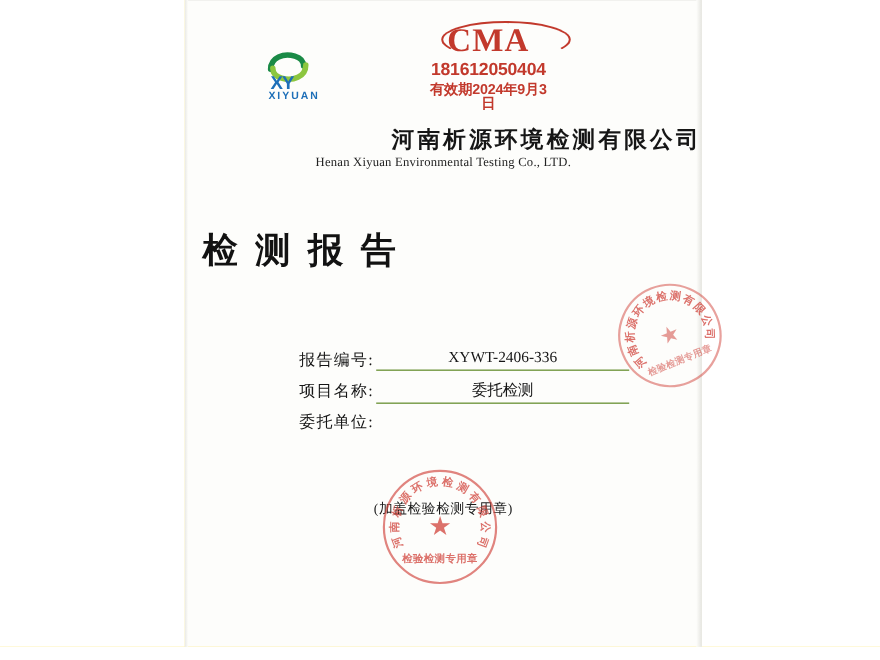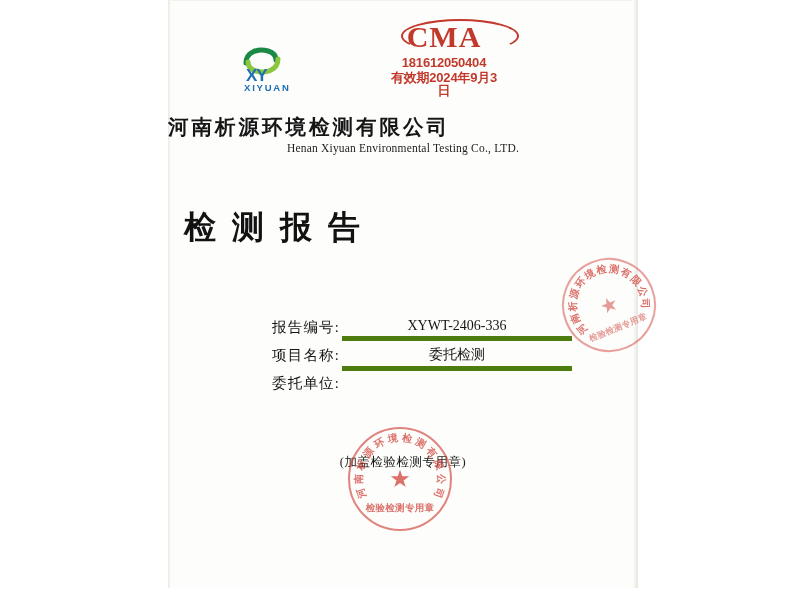--- a/index.html
+++ b/index.html
@@ -79,21 +79,21 @@
     width: 118px;
     height: 34px;
     border: 2.5px solid #c2392c;
     border-radius: 50%;
     border-bottom-color: transparent;
     box-sizing: border-box;
   }
   .cma-num {
     font-family: "Liberation Sans", sans-serif;
     font-weight: bold;
-    font-size: 13px;
+    font-size: 16px;
     color: #c2392c;
     margin-top: 4px;
     letter-spacing: -0.2px;
   }
   .cma-valid {
     font-family: "Liberation Sans", sans-serif;
     font-weight: bold;
     font-size: 13px;
     color: #c2392c;
     margin-top: 2px;
@@ -145,21 +145,21 @@
     color: #1d6fb8;
     letter-spacing: 1.8px;
   }
 
   
   .company-cn {
     position: absolute;
     left: 168px;
     top: 113px;
     width: 470px;
-    text-align: left;
+    text-align: right;
     font-family: "Liberation Serif", serif;
     font-weight: bold;
     font-size: 20.5px;
     color: #161616;
     letter-spacing: 3px;
   }
   .company-en {
     position: absolute;
     left: 168px;
     top: 142px;
@@ -202,21 +202,21 @@
   .field-label {
     font-family: "Liberation Serif", serif;
     font-size: 14.5px;
     color: #151515;
     letter-spacing: 1.2px;
     white-space: nowrap;
     padding-bottom: 2px;
   }
   .field-value {
     flex: 1;
-    border-bottom: 5px solid #4d7c0f;
+    border-bottom: 1px solid #4d7c0f;
     text-align: center;
     font-family: "Liberation Serif", serif;
     font-size: 14px;
     color: #151515;
     padding-bottom: 2px;
     margin-left: 2px;
     white-space: nowrap;
   }
 
   .seal-note {

